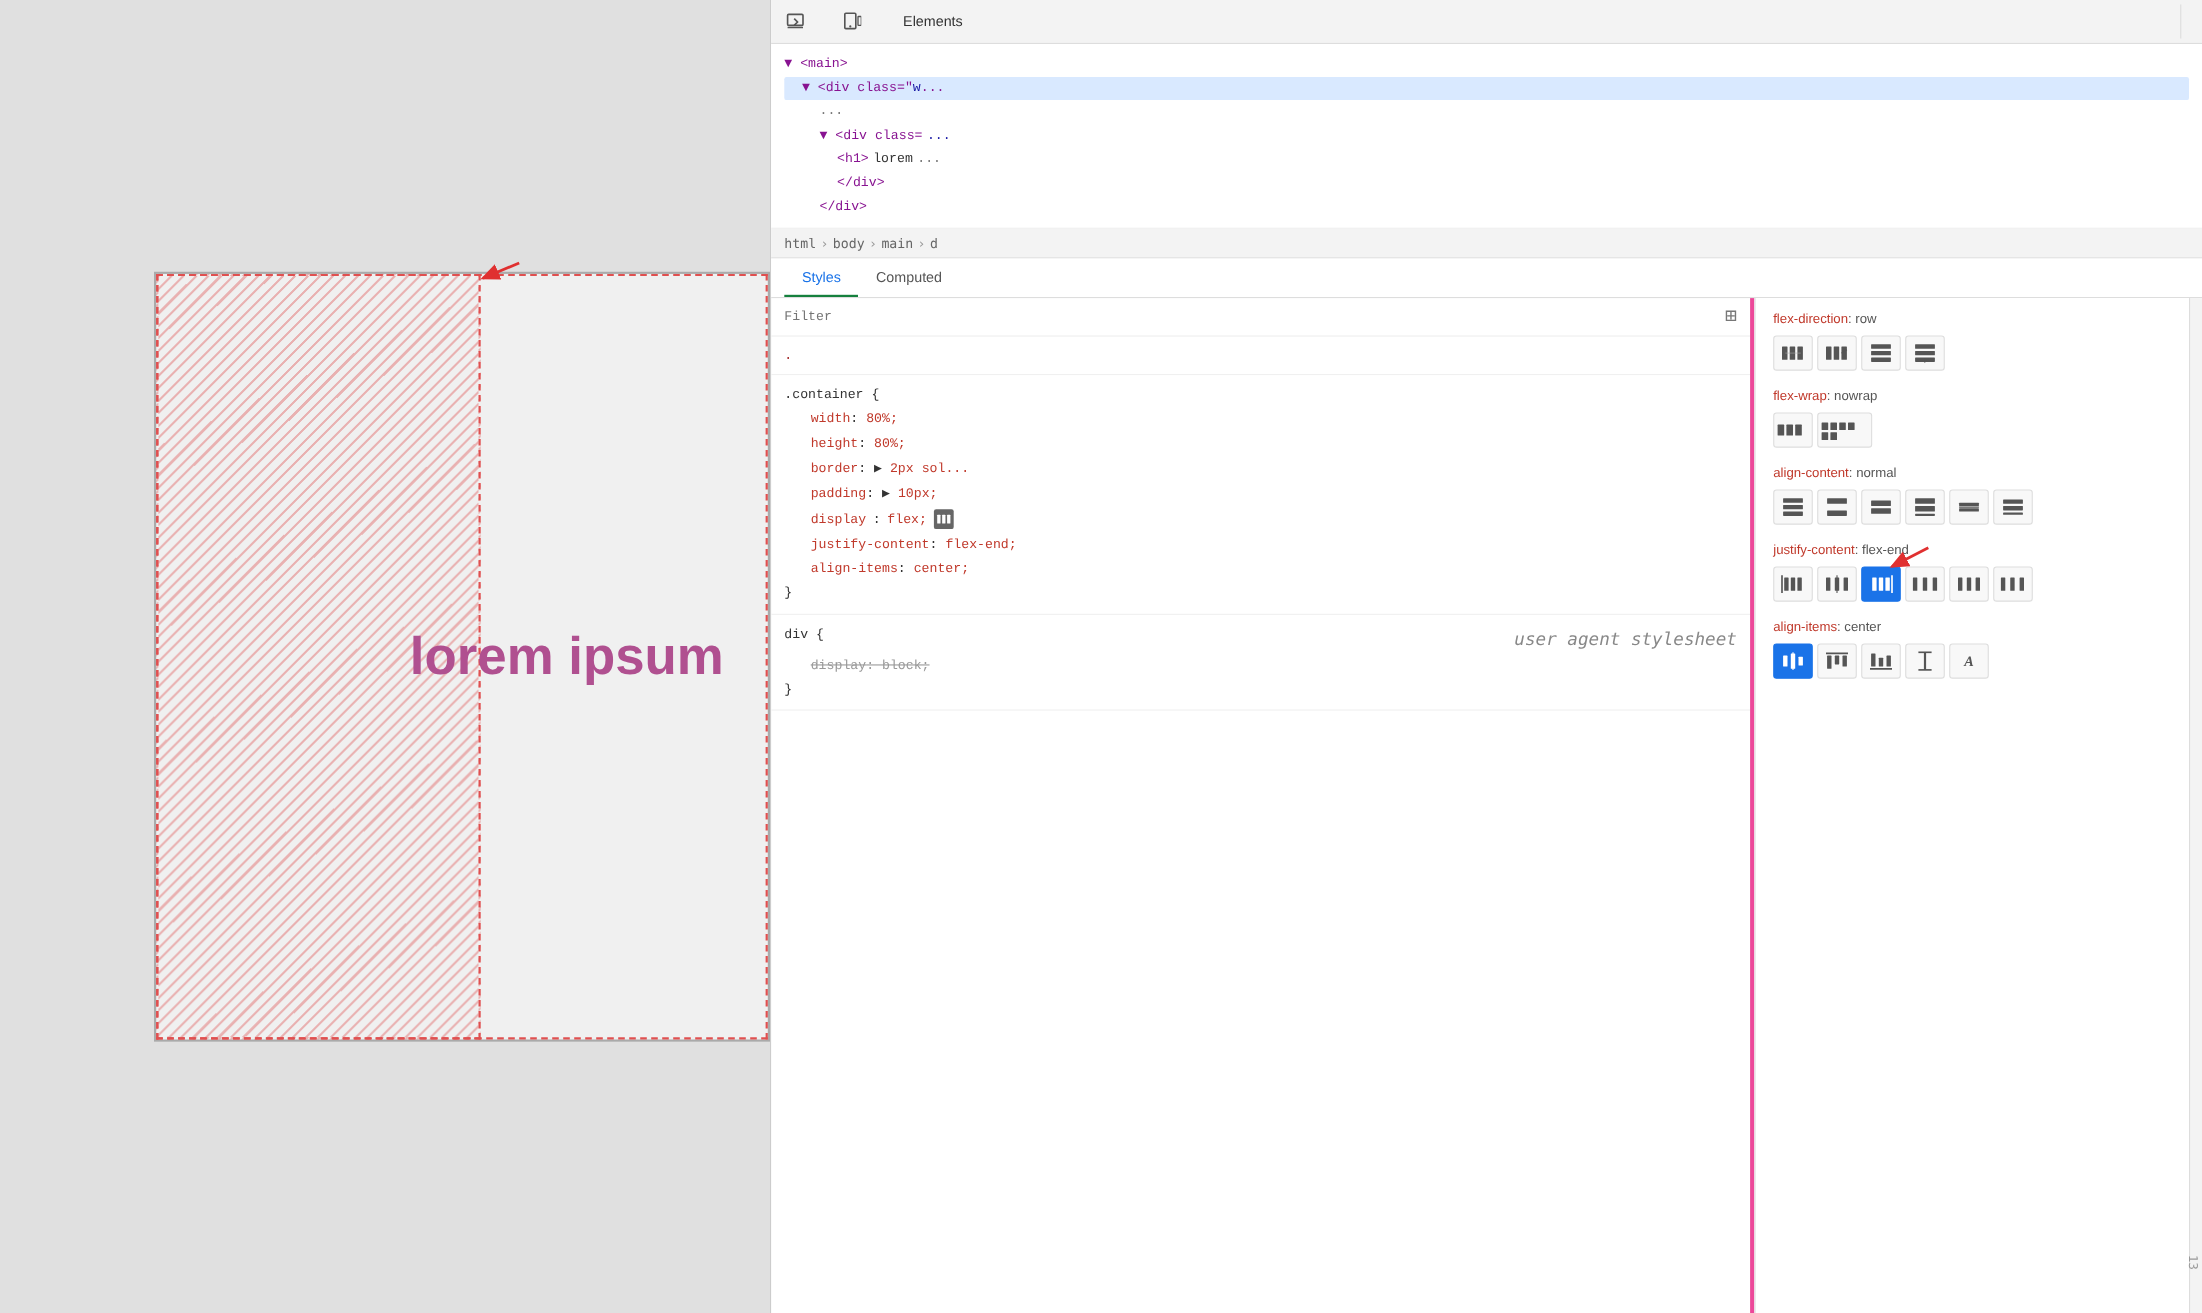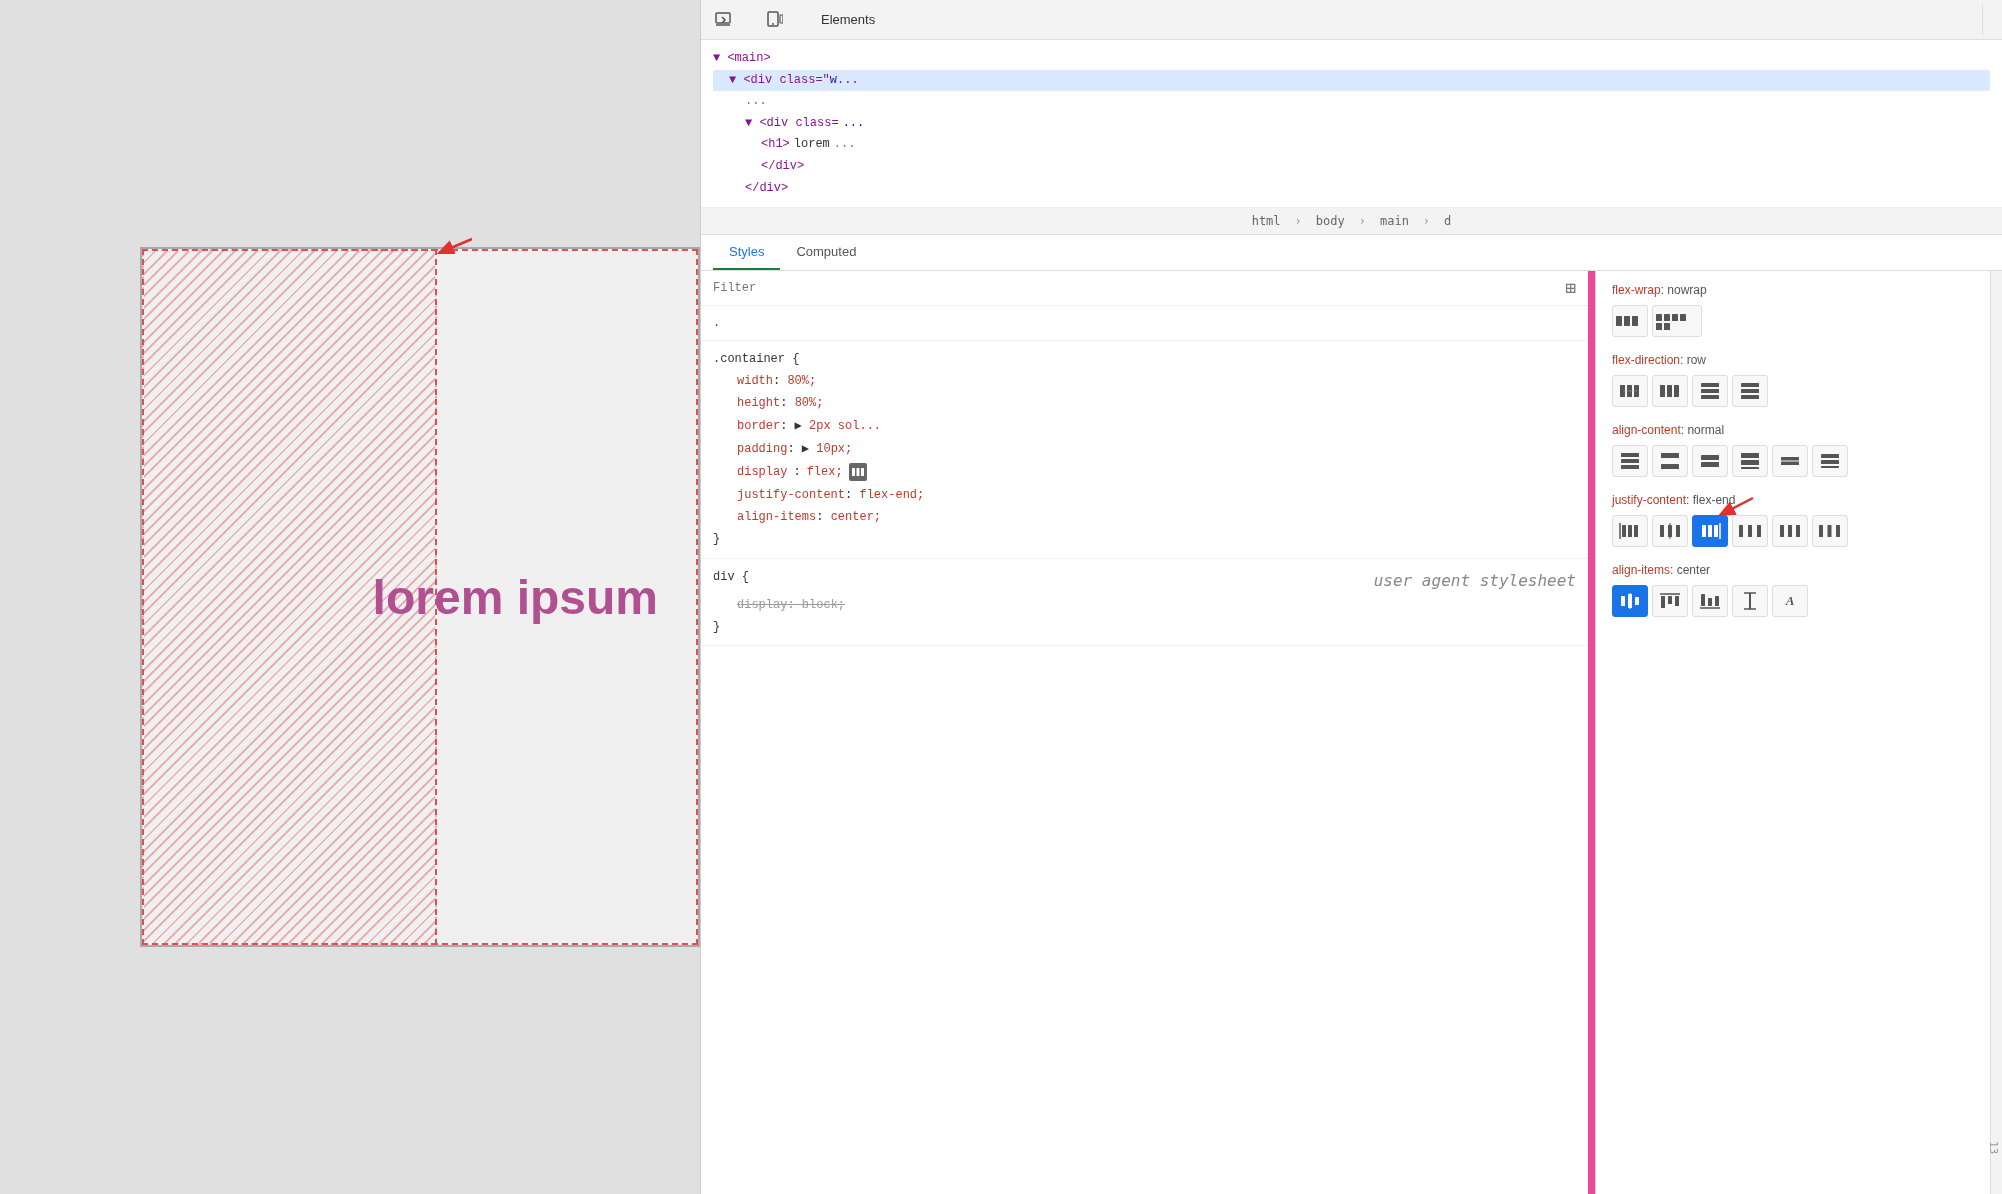--- a/index.html
+++ b/index.html
@@ -145,22 +145,21 @@
 
     
     .breadcrumb {
       display: flex;
       align-items: center;
       padding: 6px 12px;
       font-family: 'Menlo', monospace;
       font-size: 12px;
       background: #f3f3f3;
       border-bottom: 1px solid #ddd;
-      gap: 14px;
-      justify-content: center;
+      gap: 4px;
     }
 
     .breadcrumb-item {
       color: #666;
       cursor: pointer;
     }
     .breadcrumb-separator { color: #999; }
 
     
     .devtools-tabs {
@@ -192,21 +191,21 @@
     .devtools-main {
       display: flex;
       flex: 1;
       overflow: hidden;
     }
 
     
     .styles-panel {
       flex: 1;
       overflow-y: auto;
-      border-right: 7px solid #ec4899;
+      border-right: 4px solid #ec4899;
       font-family: 'Menlo', 'Monaco', 'Courier New', monospace;
       font-size: 12px;
     }
 
     .filter-bar {
       padding: 6px 12px;
       border-bottom: 1px solid #eee;
       display: flex;
       align-items: center;
     }
@@ -445,20 +444,63 @@
         </div>
         <div><span class="brace">}</span></div>
       </div>
 
     </div>
 
     <div class="flex-inspector">
 
       <div class="flex-prop-section">
         <div class="flex-prop-label">
+          <span class="flex-prop-name">flex-direction</span><span class="flex-prop-value">: row</span>
+        </div>
+        <div class="flex-icon-row">
+
+          <button class="flex-icon-btn" title="row">
+            <svg width="22" height="18" viewBox="0 0 22 18" fill="none">
+              <rect x="1" y="3" width="5" height="12" rx="0.5" fill="#555"></rect>
+              <rect x="8" y="3" width="5" height="12" rx="0.5" fill="#555"></rect>
+              <rect x="15" y="3" width="5" height="12" rx="0.5" fill="#555"></rect>
+              <polyline points="4,9 18,9" stroke="#aaa" stroke-width="0.5"></polyline>
+            </svg>
+          </button>
+
+          <button class="flex-icon-btn" title="row-reverse">
+            <svg width="22" height="18" viewBox="0 0 22 18" fill="none">
+              <rect x="1" y="3" width="5" height="12" rx="0.5" fill="#555"></rect>
+              <rect x="8" y="3" width="5" height="12" rx="0.5" fill="#555"></rect>
+              <rect x="15" y="3" width="5" height="12" rx="0.5" fill="#555"></rect>
+              <line x1="20" y1="6" x2="15" y2="9" stroke="#555" stroke-width="1"></line>
+            </svg>
+          </button>
+
+          <button class="flex-icon-btn" title="column">
+            <svg width="22" height="18" viewBox="0 0 22 18" fill="none">
+              <rect x="2" y="1" width="18" height="4" rx="0.5" fill="#555"></rect>
+              <rect x="2" y="7" width="18" height="4" rx="0.5" fill="#555"></rect>
+              <rect x="2" y="13" width="18" height="4" rx="0.5" fill="#555"></rect>
+            </svg>
+          </button>
+
+          <button class="flex-icon-btn" title="column-reverse">
+            <svg width="22" height="18" viewBox="0 0 22 18" fill="none">
+              <rect x="2" y="1" width="18" height="4" rx="0.5" fill="#555"></rect>
+              <rect x="2" y="7" width="18" height="4" rx="0.5" fill="#555"></rect>
+              <rect x="2" y="13" width="18" height="4" rx="0.5" fill="#555"></rect>
+              <polyline points="11,14 11,17 14,14" stroke="#555" stroke-width="1" fill="none"></polyline>
+            </svg>
+          </button>
+        </div>
+      </div>
+
+      <div class="flex-prop-section">
+        <div class="flex-prop-label">
           <span class="flex-prop-name">flex-wrap</span><span class="flex-prop-value">: nowrap</span>
         </div>
         <div class="flex-icon-row">
           <button class="flex-icon-btn" title="nowrap">
             <svg width="30" height="18" viewBox="0 0 30 18" fill="none">
               <rect x="1" y="4" width="6" height="10" rx="0.5" fill="#555"></rect>
               <rect x="9" y="4" width="6" height="10" rx="0.5" fill="#555"></rect>
               <rect x="17" y="4" width="6" height="10" rx="0.5" fill="#555"></rect>
             </svg>
           </button>
@@ -470,63 +512,20 @@
               <rect x="25" y="2" width="6" height="7" rx="0.5" fill="#555"></rect>
               <rect x="1" y="11" width="6" height="7" rx="0.5" fill="#555"></rect>
               <rect x="9" y="11" width="6" height="7" rx="0.5" fill="#555"></rect>
             </svg>
           </button>
         </div>
       </div>
 
       <div class="flex-prop-section">
         <div class="flex-prop-label">
-          <span class="flex-prop-name">flex-direction</span><span class="flex-prop-value">: row</span>
-        </div>
-        <div class="flex-icon-row">
-
-          <button class="flex-icon-btn" title="row">
-            <svg width="22" height="18" viewBox="0 0 22 18" fill="none">
-              <rect x="1" y="3" width="5" height="12" rx="0.5" fill="#555"></rect>
-              <rect x="8" y="3" width="5" height="12" rx="0.5" fill="#555"></rect>
-              <rect x="15" y="3" width="5" height="12" rx="0.5" fill="#555"></rect>
-              <polyline points="4,9 18,9" stroke="#aaa" stroke-width="0.5"></polyline>
-            </svg>
-          </button>
-
-          <button class="flex-icon-btn" title="row-reverse">
-            <svg width="22" height="18" viewBox="0 0 22 18" fill="none">
-              <rect x="1" y="3" width="5" height="12" rx="0.5" fill="#555"></rect>
-              <rect x="8" y="3" width="5" height="12" rx="0.5" fill="#555"></rect>
-              <rect x="15" y="3" width="5" height="12" rx="0.5" fill="#555"></rect>
-              <line x1="20" y1="6" x2="15" y2="9" stroke="#555" stroke-width="1"></line>
-            </svg>
-          </button>
-
-          <button class="flex-icon-btn" title="column">
-            <svg width="22" height="18" viewBox="0 0 22 18" fill="none">
-              <rect x="2" y="1" width="18" height="4" rx="0.5" fill="#555"></rect>
-              <rect x="2" y="7" width="18" height="4" rx="0.5" fill="#555"></rect>
-              <rect x="2" y="13" width="18" height="4" rx="0.5" fill="#555"></rect>
-            </svg>
-          </button>
-
-          <button class="flex-icon-btn" title="column-reverse">
-            <svg width="22" height="18" viewBox="0 0 22 18" fill="none">
-              <rect x="2" y="1" width="18" height="4" rx="0.5" fill="#555"></rect>
-              <rect x="2" y="7" width="18" height="4" rx="0.5" fill="#555"></rect>
-              <rect x="2" y="13" width="18" height="4" rx="0.5" fill="#555"></rect>
-              <polyline points="11,14 11,17 14,14" stroke="#555" stroke-width="1" fill="none"></polyline>
-            </svg>
-          </button>
-        </div>
-      </div>
-
-      <div class="flex-prop-section">
-        <div class="flex-prop-label">
           <span class="flex-prop-name">align-content</span><span class="flex-prop-value">: normal</span>
         </div>
         <div class="flex-icon-row">
 
           <button class="flex-icon-btn">
             <svg width="20" height="18" viewBox="0 0 20 18" fill="none">
               <rect x="1" y="1" width="18" height="4" rx="0.5" fill="#555"></rect>
               <rect x="1" y="7" width="18" height="4" rx="0.5" fill="#555"></rect>
               <rect x="1" y="13" width="18" height="4" rx="0.5" fill="#555"></rect>
             </svg>

